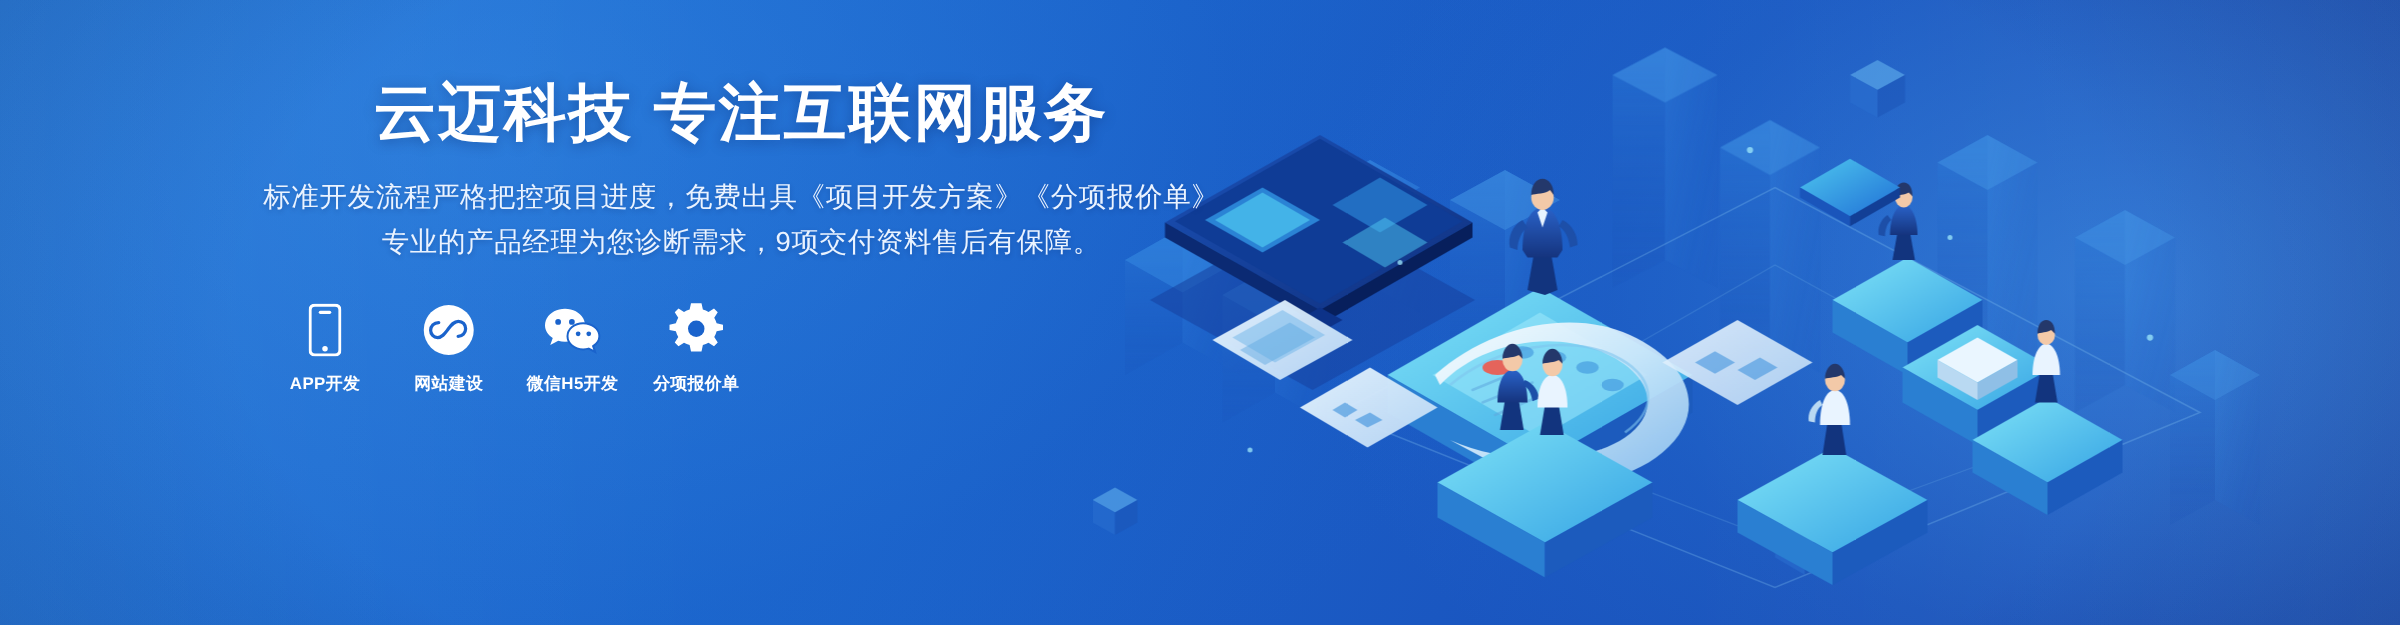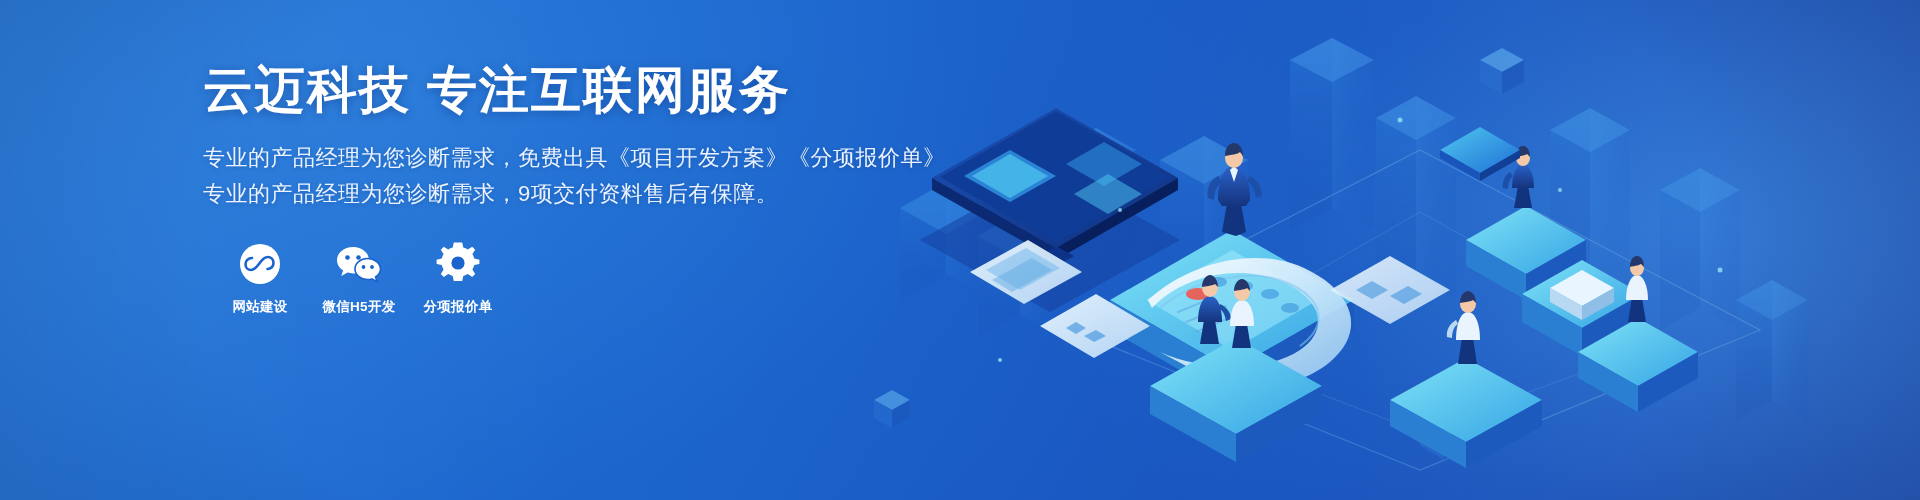--- a/index.html
+++ b/index.html
@@ -7,20 +7,21 @@
     width:1920px;height:500px;overflow:hidden;
     font-family:"Liberation Sans","DejaVu Sans",sans-serif;
     background:#1769d0;
   }
   .banner{
     position:relative;width:1920px;height:500px;overflow:hidden;
     background:
       radial-gradient(ellipse 900px 620px at 88% 46%, rgba(60,150,235,0.55) 0%, rgba(40,120,215,0.22) 45%, rgba(0,0,0,0) 72%),
       radial-gradient(ellipse 1100px 760px at 20% 18%, rgba(56,140,228,0.45) 0%, rgba(30,105,205,0.15) 55%, rgba(0,0,0,0) 80%),
       linear-gradient(115deg,#1e73d6 0%,#1c6cd2 20%,#1b63cb 42%,#1a56c0 66%,#1a4db5 85%,#1948ad 100%);
+    text-align: center;
   }
   
   .sheen{
     position:absolute;inset:0;
     background:linear-gradient(90deg,rgba(255,255,255,0.05) 0%,rgba(255,255,255,0.0) 30%,rgba(255,255,255,0.0) 70%,rgba(255,255,255,0.06) 100%);
     pointer-events:none;
   }
   .vignette{
     position:absolute;inset:0;
     background:radial-gradient(ellipse 1400px 700px at 50% 50%, rgba(0,0,0,0) 55%, rgba(4,30,80,0.30) 100%);
@@ -338,26 +339,36 @@
     </svg>
   </div>
 
   <div class="vignette"></div>
 
   <div class="content">
 
     <div class="title">云迈科技 专注互联网服务</div>
 
     <div class="subtitle">
-      <div class="sub-line">专业的产品经理为您诊断需求，免费出具《项目开发方案》《分项报价单》</div>
+      <div class="sub-line">标准开发流程严格把控项目进度，免费出具《项目开发方案》《分项报价单》</div>
       <div class="sub-line">专业的产品经理为您诊断需求，9项交付资料售后有保障。</div>
     </div>
 
     <div class="services">
 
+      <div class="service">
+        <div class="ico">
+          <svg width="26" height="42" viewBox="0 0 26 42">
+            <rect x="1" y="1" width="24" height="40" rx="4" ry="4" fill="none" stroke="#ffffff" stroke-width="2.6"></rect>
+            <rect x="8" y="5.5" width="10" height="2.6" rx="1.3" fill="#ffffff"></rect>
+            <circle cx="13" cy="36" r="2.2" fill="#ffffff"></circle>
+          </svg>
+        </div>
+        <div class="lbl">APP开发</div>
+      </div>
 
       <div class="service">
         <div class="ico">
           <svg width="42" height="42" viewBox="0 0 42 42">
             <circle cx="21" cy="21" r="20" fill="#ffffff"></circle>
             <path d="M13 15 c-4 0 -6.5 3 -6.5 6.2 c0 3.2 2.4 5.8 5.6 5.8 c3.6 0 5.8 -3.2 8.2 -6.4 c2.4 -3.2 4.6 -6.6 8.4 -6.6 c3.4 0 5.8 2.7 5.8 6 c0 3.3 -2.6 6 -6 6" fill="none" stroke="#1a63cc" stroke-width="2.6" stroke-linecap="round"></path>
           </svg>
         </div>
         <div class="lbl">网站建设</div>
       </div>

